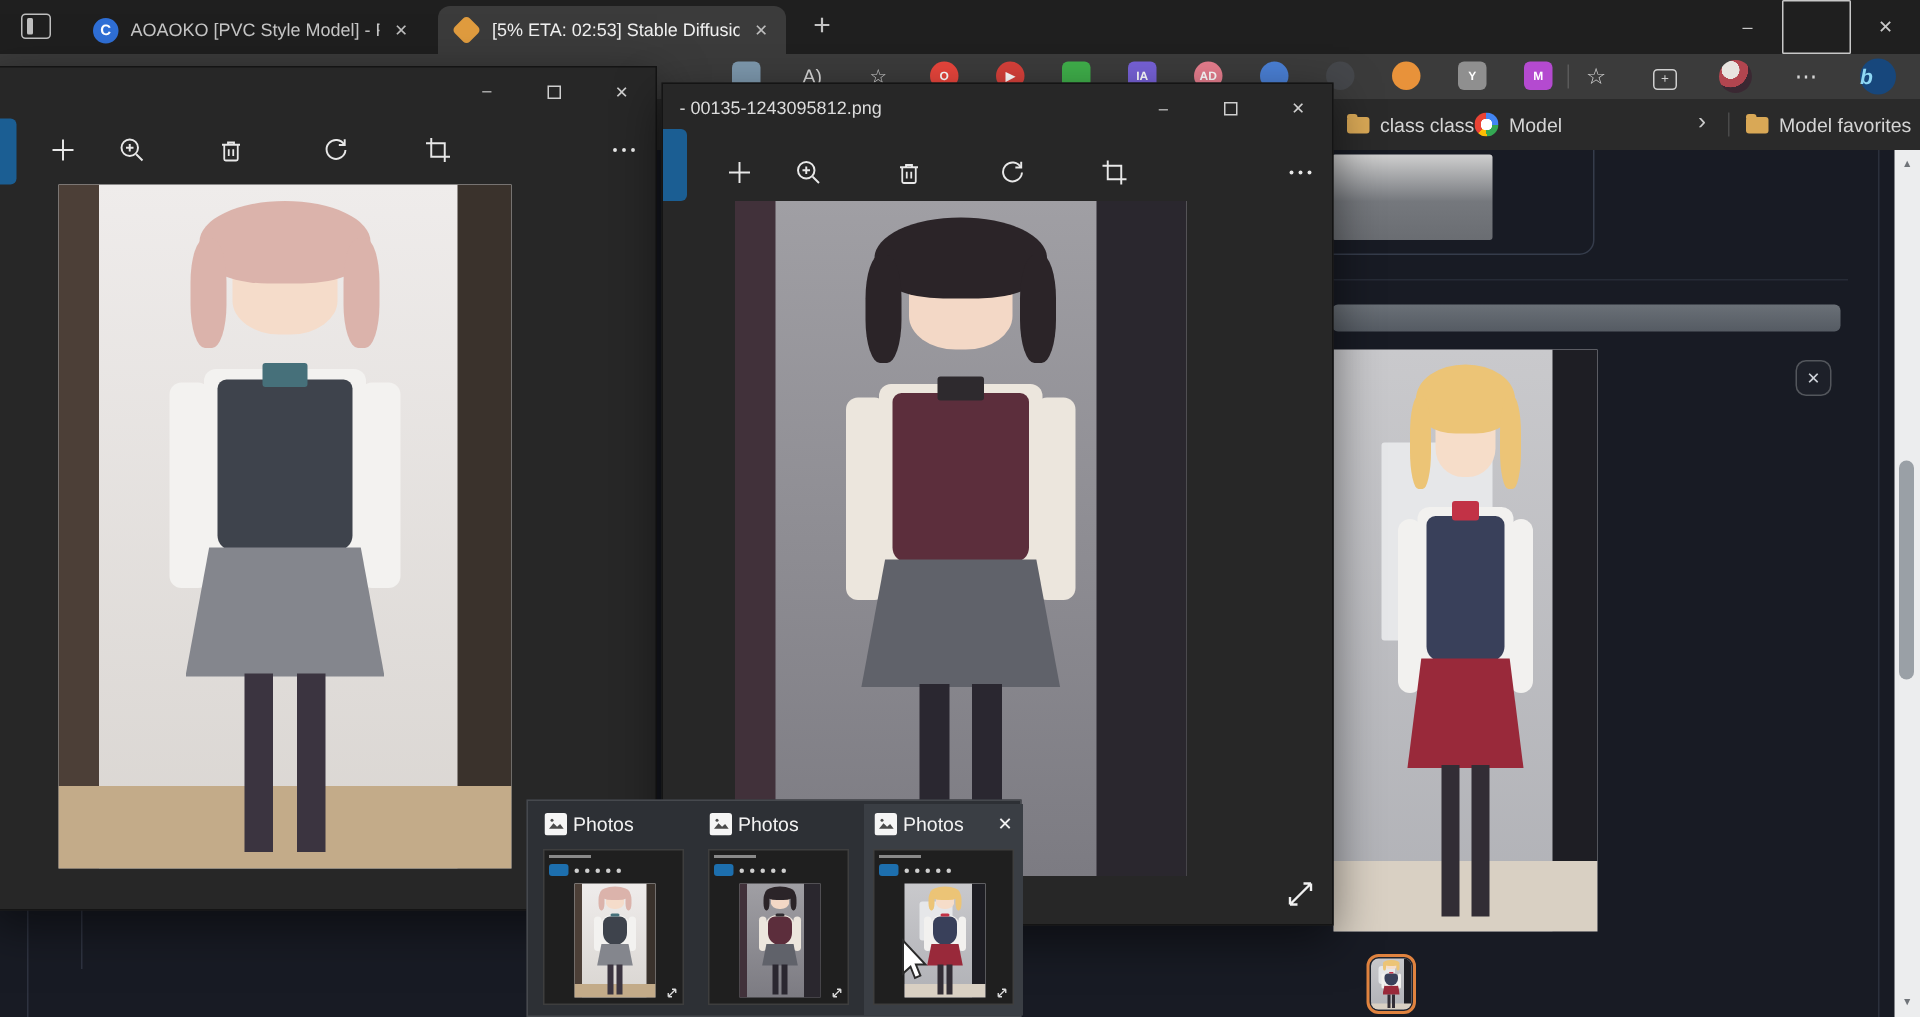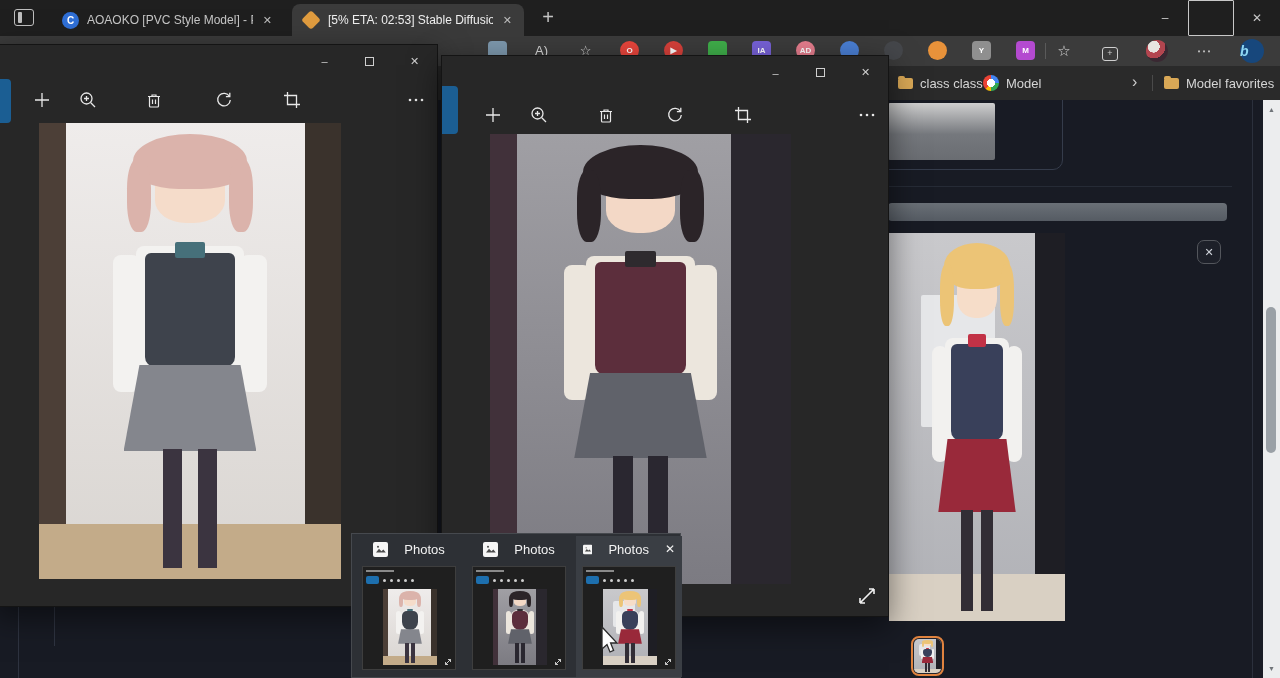--- a/index.html
+++ b/index.html
@@ -127,21 +127,21 @@
   .fp-face   { left:38.5%; top:11%; width:23%; height:11%; border-radius:0 0 45% 45%; }
   .fp-hairTop{ left:31%; top:2.5%; width:38%; height:12%; border-radius:50% 50% 40% 40%; }
   .fp-hairL  { left:29%; top:8%; width:8%; height:16%; border-radius:40%; }
   .fp-hairR  { right:29%; top:8%; width:8%; height:16%; border-radius:40%; }
 
   
   .popup { position:absolute; left:351px; top:533px; width:330px; height:145px; background:#2d3035;
            border:1px solid #46494e; z-index:30; }
   .pcard { position:absolute; top:2px; width:106px; height:141px; }
   .pc1 { left:4px; } .pc2 { left:114px; } .pc3 { left:224px; background:#3a3e44; }
-  .pc-head { display:flex; align-items:center; gap:16px; height:26px; padding:0 7px; color:#f2f2f2; font-size:13px;justify-content:center; }
+  .pc-head { display:flex; align-items:center; gap:4px; height:26px; padding:0 7px; color:#f2f2f2; font-size:13px; }
   .pc-close { margin-left:auto; font-size:12px; color:#f2f2f2; }
   .mini { position:absolute; left:6px; top:30px; width:94px; height:104px; background:#1f1f1f;
           border:1px solid #3e3e3e; }
   .mini-title { height:7px; display:flex; align-items:center; padding-left:3px; }
   .mini-title i { display:block; width:28px; height:2px; background:#8a8a8a; }
   .mini-tool { height:12px; display:flex; align-items:center; gap:4px; padding-left:3px; }
   .mini-chip { width:13px; height:8px; background:#1d6fae; border-radius:2px; flex:none; }
   .mini-dot { width:3px; height:3px; border-radius:50%; background:#cfcfcf; flex:none; }
   .mini-img { position:absolute; left:20px; top:22px; width:54px; height:76px; }
   .mini-img .fig { inset:0; }
@@ -318,20 +318,21 @@
         <span class="fp fp-legR" style="background: rgb(59, 52, 64);"></span>
         <span class="fp fp-face" style="background: rgb(245, 220, 202);"></span>
         <span class="fp fp-hairTop" style="background: rgb(219, 179, 171);"></span>
         <span class="fp fp-hairL" style="background: rgb(219, 179, 171);"></span>
         <span class="fp fp-hairR" style="background: rgb(219, 179, 171);"></span>
       </div>
   </div>
 
   <div class="pwin pw2">
     <div class="ptitle">
+      <span class="pt-text">- 00135-1243095812.png</span>
       <span class="pwc">
         <span class="pbtn">–</span>
         <span class="pbtn">
             <span class="maxbox"></span>
           </span>
         <span class="pbtn">✕</span>
       </span>
     </div>
     <div class="ptool">
       <span class="bluechip"></span>

